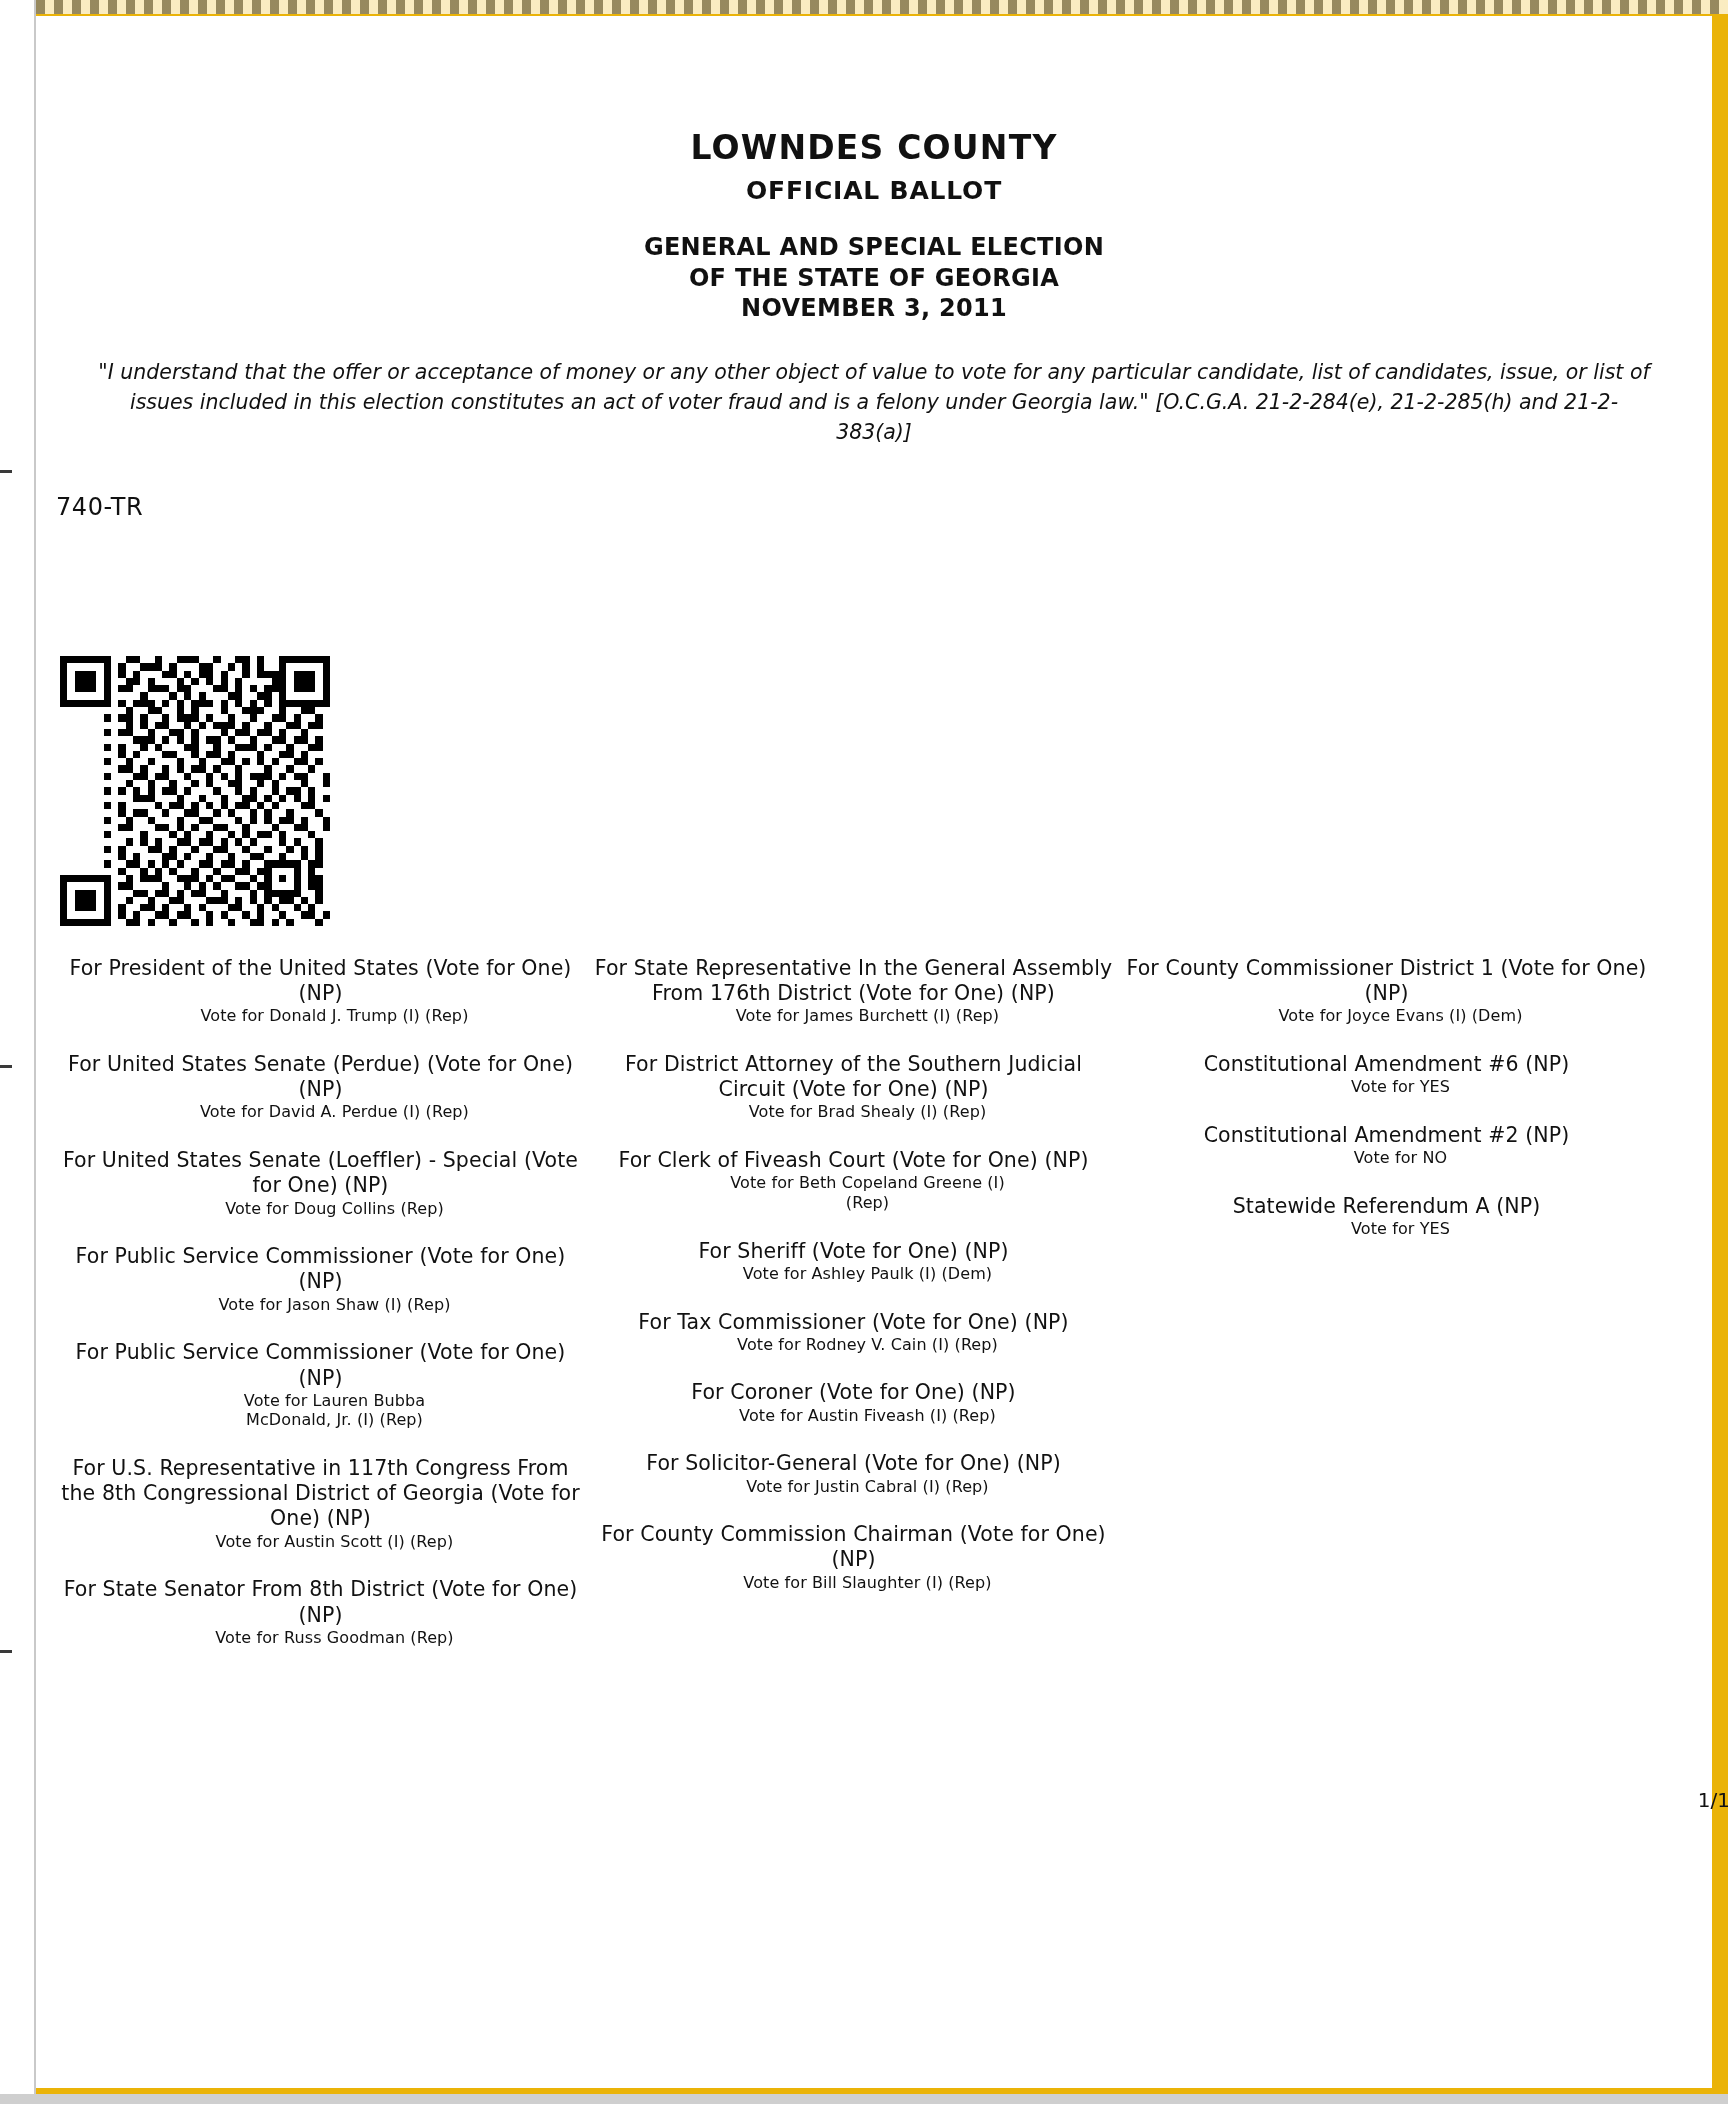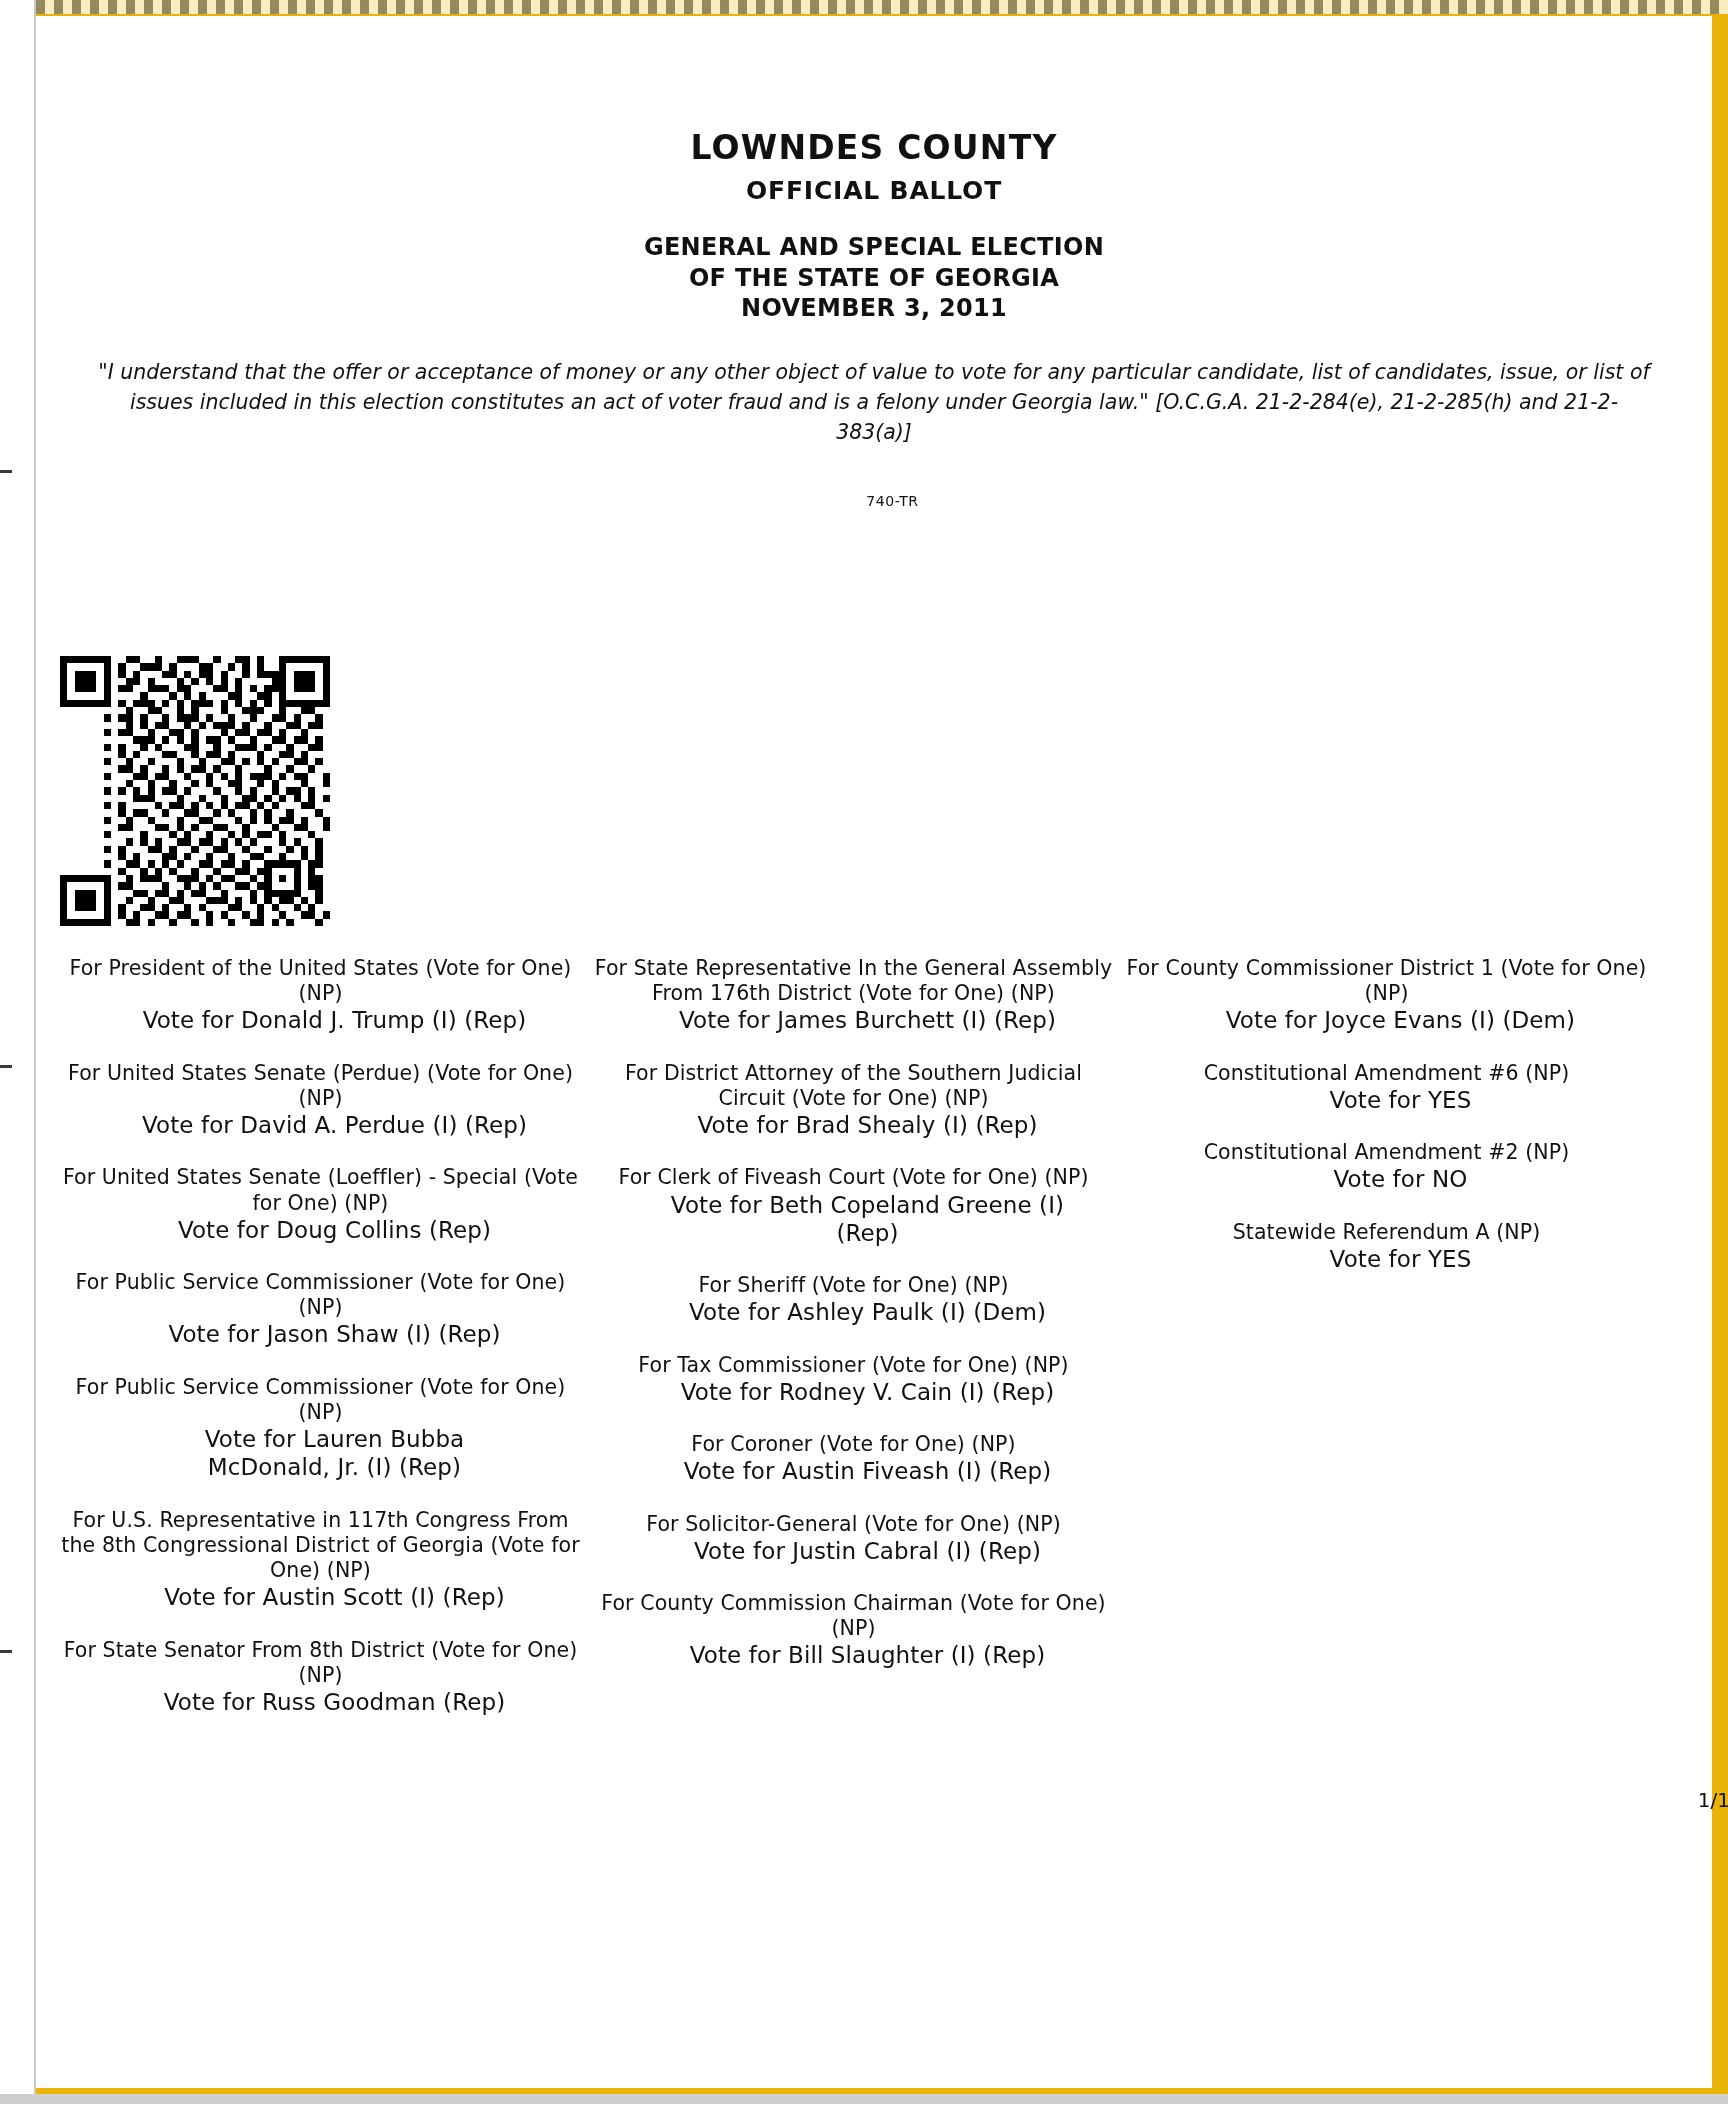--- a/index.html
+++ b/index.html
@@ -78,24 +78,23 @@
   .oath {
     margin: 34px 60px 0 60px;
     text-align: center;
     font-style: italic;
     font-size: 20.5px;
     line-height: 1.45;
     font-family: "DejaVu Sans", sans-serif;
   }
   .ballot-code {
     margin-top: 46px;
-    margin-left: 37px;
-    font-size: 14px;
+    margin-left: 20px;
+    font-size: 24px;
     letter-spacing: .6px;
-    text-align: center;
   }
 
   
   .qr-wrap {
     position: absolute;
     left: 24px;
     top: 640px;
     width: 270px;
     height: 270px;
   }
@@ -123,21 +122,21 @@
   .contest {
     margin-bottom: 26px;
   }
   .contest-title {
     font-size: 20.5px;
     line-height: 1.23;
     letter-spacing: .1px;
     white-space: pre-line;
   }
   .choice {
-    font-size: 23px;
+    font-size: 16px;
     line-height: 1.23;
     letter-spacing: .1px;
     margin-left: 28px;
     white-space: pre-line;
   }
   .page-num {
     position: absolute;
     top: 1772px;
     left: 18px;
     width: 1676px;

